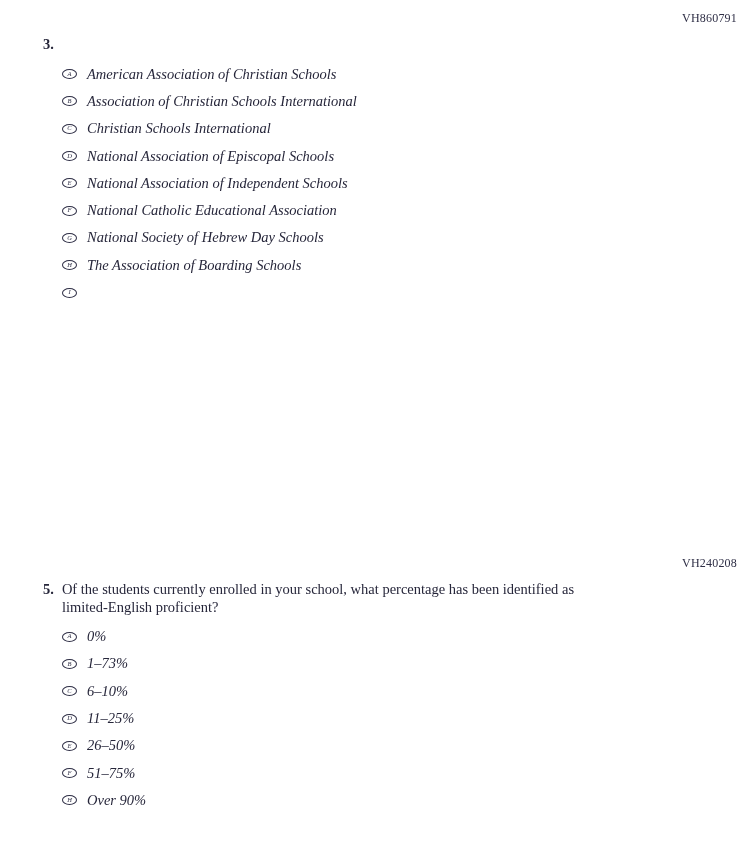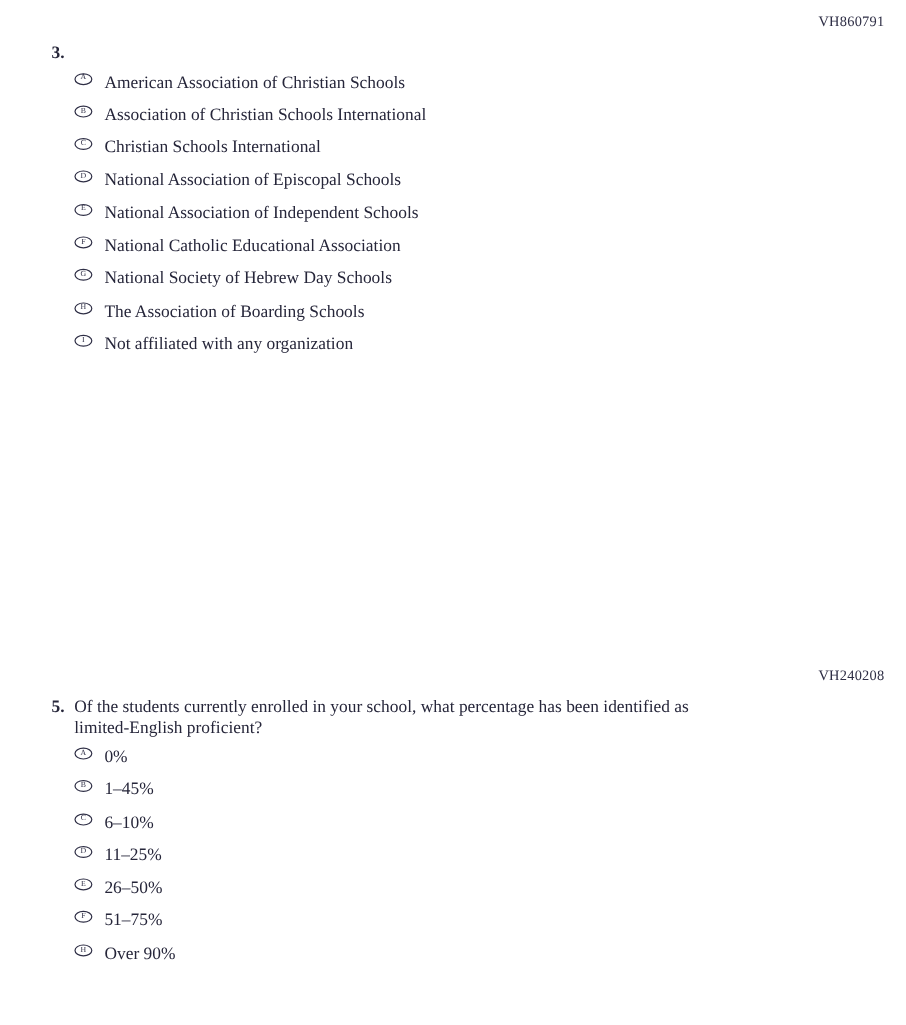--- a/index.html
+++ b/index.html
@@ -42,20 +42,22 @@
   .q-text {
     max-width: 537px;
   }
   .bold-word { font-weight: bold; }
   .options {
     margin-left: 19px;
   }
   .option-row {
     height: 27.3px;
     display: flex;
+    align-items: center;
+    font-style: italic;
   }
   .bubble {
     flex: 0 0 auto;
     width: 15px;
     height: 10px;
     border: 1px solid #2e2e45;
     border-radius: 50%;
     display: flex;
     align-items: center;
     justify-content: center;
@@ -163,21 +165,20 @@
       <div class="option-row">
         <span class="bubble">
             <span class="bubble-letter">H</span>
           </span>
         <span class="option-label">The Association of Boarding Schools</span>
       </div>
       <div class="option-row">
         <span class="bubble">
             <span class="bubble-letter">I</span>
           </span>
-        <span class="option-label">Not affiliated with any organization</span>
       </div>
     </div>
   </section>
 
 
   <section class="question-section" id="q5">
     <div class="q-code">VH240208</div>
     <div class="q-head">
       <span class="q-number">5.</span>
       <span class="q-text">Of the students currently enrolled in your school, what percentage has been identified as limited-English proficient?</span>
@@ -186,21 +187,21 @@
       <div class="option-row">
         <span class="bubble">
             <span class="bubble-letter">A</span>
           </span>
         <span class="option-label">0%</span>
       </div>
       <div class="option-row">
         <span class="bubble">
             <span class="bubble-letter">B</span>
           </span>
-        <span class="option-label">1–45%</span>
+        <span class="option-label">1–73%</span>
       </div>
       <div class="option-row">
         <span class="bubble">
             <span class="bubble-letter">C</span>
           </span>
         <span class="option-label">6–10%</span>
       </div>
       <div class="option-row">
         <span class="bubble">
             <span class="bubble-letter">D</span>

